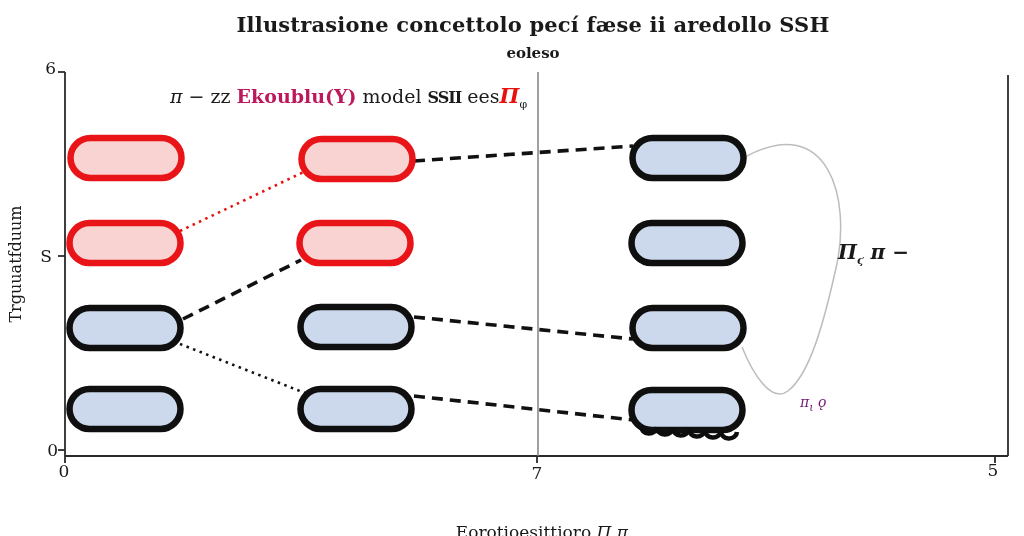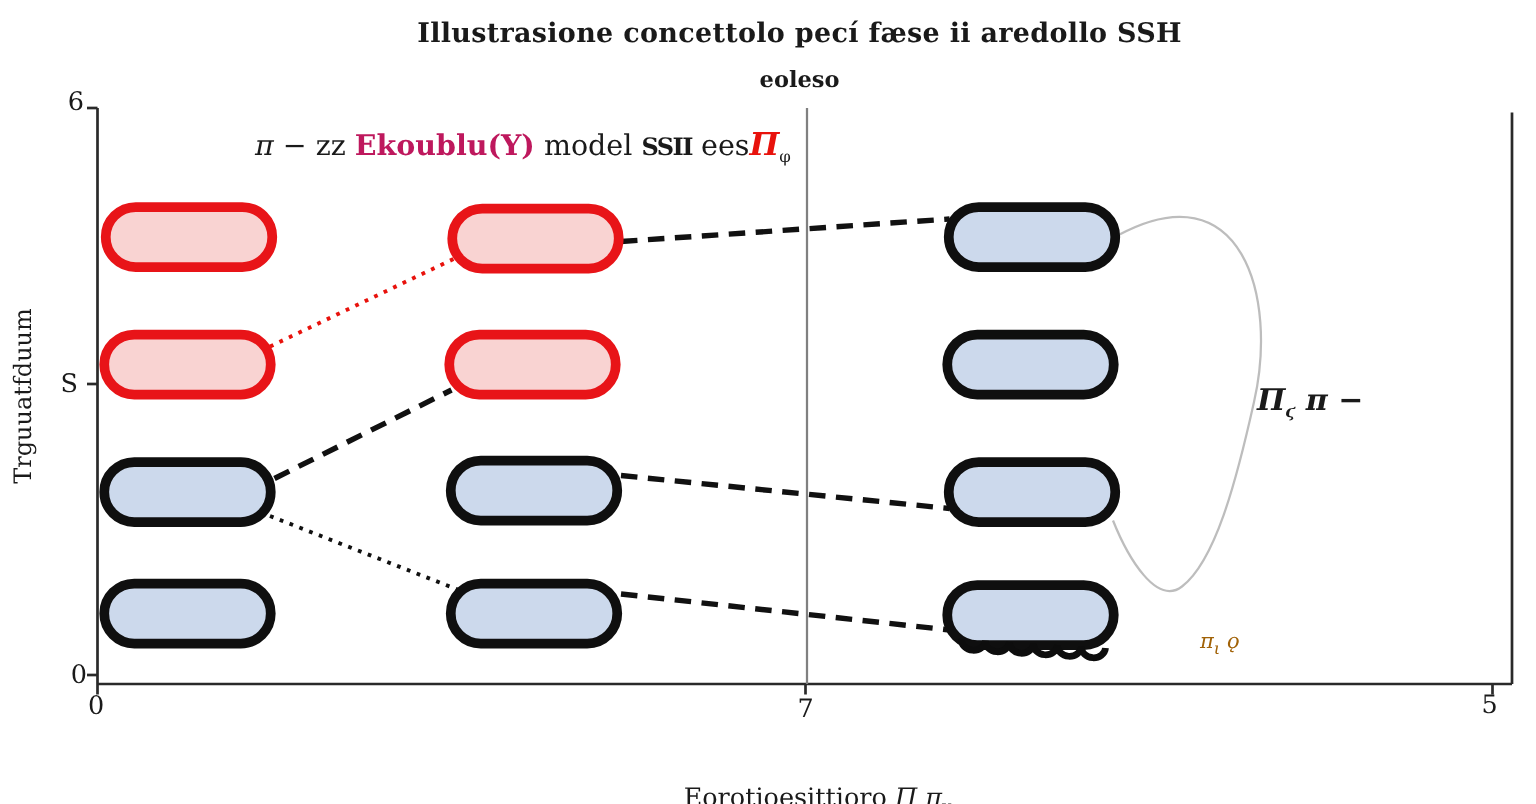--- a/index.html
+++ b/index.html
@@ -1,34 +1,34 @@
 <!DOCTYPE html>
 <html><head>
 <meta charset="utf-8">
 <style>
   html,body{margin:0;padding:0;background:#fff;}
   .stage{position:relative;width:1024px;height:536px;background:#ffffff;overflow:hidden;
          font-family:"DejaVu Serif",serif;color:#1a1a1a;}
   .stage svg{position:absolute;left:0;top:0;}
   .txt{position:absolute;white-space:nowrap;}
-  .title{font-size:18px;font-weight:bold;letter-spacing:.2px;}
+  .title{font-size:21px;font-weight:bold;letter-spacing:.2px;}
   .subtitle{font-size:15px;font-weight:bold;}
   .ctr{transform:translateX(-50%);}
   .region{font-size:19px;}
   .ital{font-style:italic;}
   .bold{font-weight:normal;}
   .green{color:#be185d;font-weight:bold;}
   .redpi{color:#e8120c;font-weight:bold;font-style:italic;font-size:21px;}
   .ssh{font-weight:bold;font-size:16px;letter-spacing:-1px;}
   .sub{font-size:11px;vertical-align:sub;}
   .tick{font-size:17px;}
   .xlab{font-size:17px;margin-top:36px;}
   .ylab{font-size:16px;transform:translate(-50%,-50%) rotate(-90deg);transform-origin:center;}
   .arcmain{font-size:20px;font-weight:bold;font-style:italic;}
-  .arcsmall{font-size:14px;font-style:italic;color:#a16207;margin-top:26px;}
+  .arcsmall{font-size:14px;font-style:italic;color:#701a75;}
   .yt{width:20px;text-align:right;}
 </style>
 </head>
 <body>
 
 <div class="stage">
 
   <svg width="1024" height="536" viewBox="0 0 1024 536">
 
     <path d="M745,157 C828,112 852,198 836,268 C824,322 810,374 788,391 C771,404 752,372 742,347" fill="none" stroke="#bdbdbd" stroke-width="1.5"></path>
@@ -73,21 +73,21 @@
   </svg>
 
   <div class="txt title ctr" style="left:533px;top:12px;">Illustrasione concettolo pecí fæse ii aredollo SSH</div>
   <div class="txt subtitle ctr" style="left:533px;top:44px;">eoleso</div>
 
   <div class="txt region" style="left:170px;top:83px;">
     <span class="ital">π</span><span> − </span><span class="bold">ᴢᴢ </span><span class="green">Ekoublu(Y)</span><span class="bold"> model </span><span class="ssh">SSII</span><span> ees</span><span class="redpi">Π</span><span class="sub">φ</span>
   </div>
 
 
-  <div class="txt arcmain" style="left:838px;top:254px;text-align:right;">
+  <div class="txt arcmain" style="left:838px;top:240px;text-align:right;">
     <span>Π</span><span class="sub">ϛ</span><span> π −</span>
   </div>
   <div class="txt arcsmall" style="left:800px;top:394px;">
     <span>π</span><span class="sub">ι</span><span> ǫ</span>
   </div>
 
   <div class="txt tick yt" style="left:36px;top:58px;">6</div>
   <div class="txt tick yt" style="left:32px;top:246px;">S</div>
   <div class="txt tick yt" style="left:38px;top:440px;">0</div>
 

